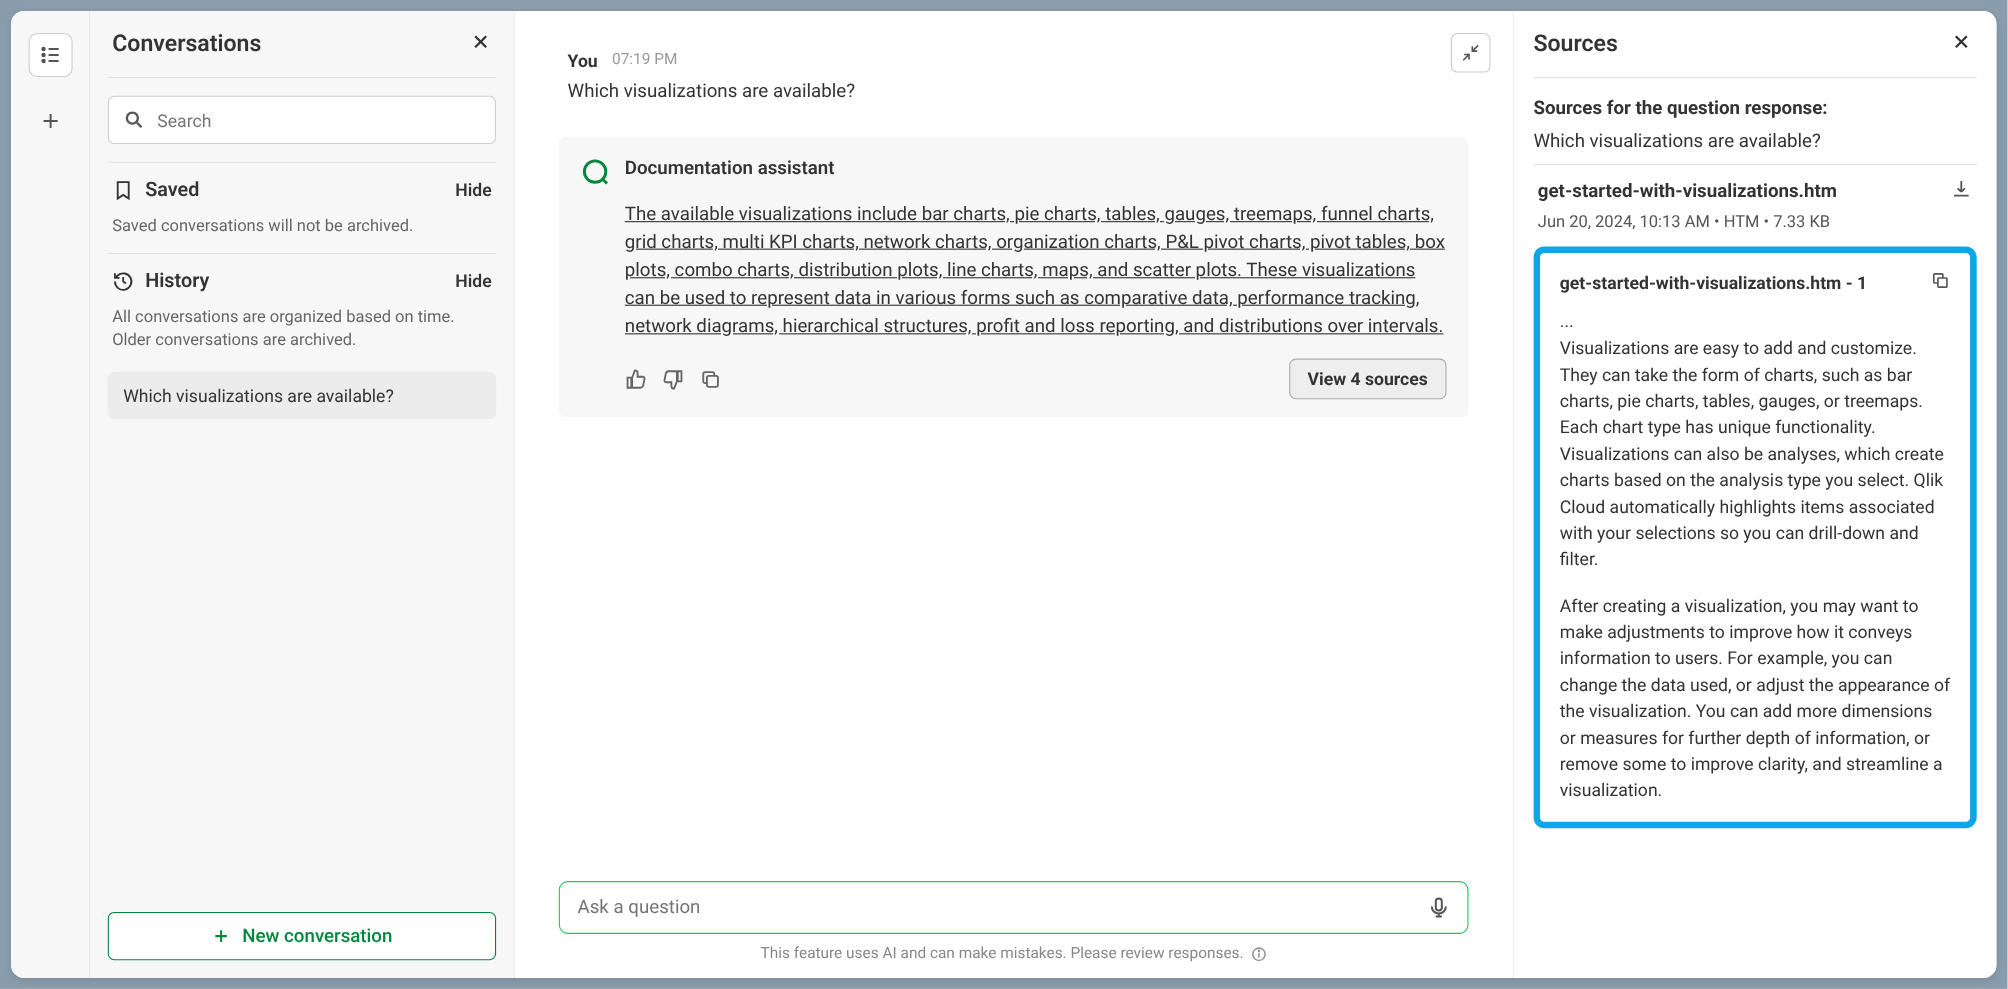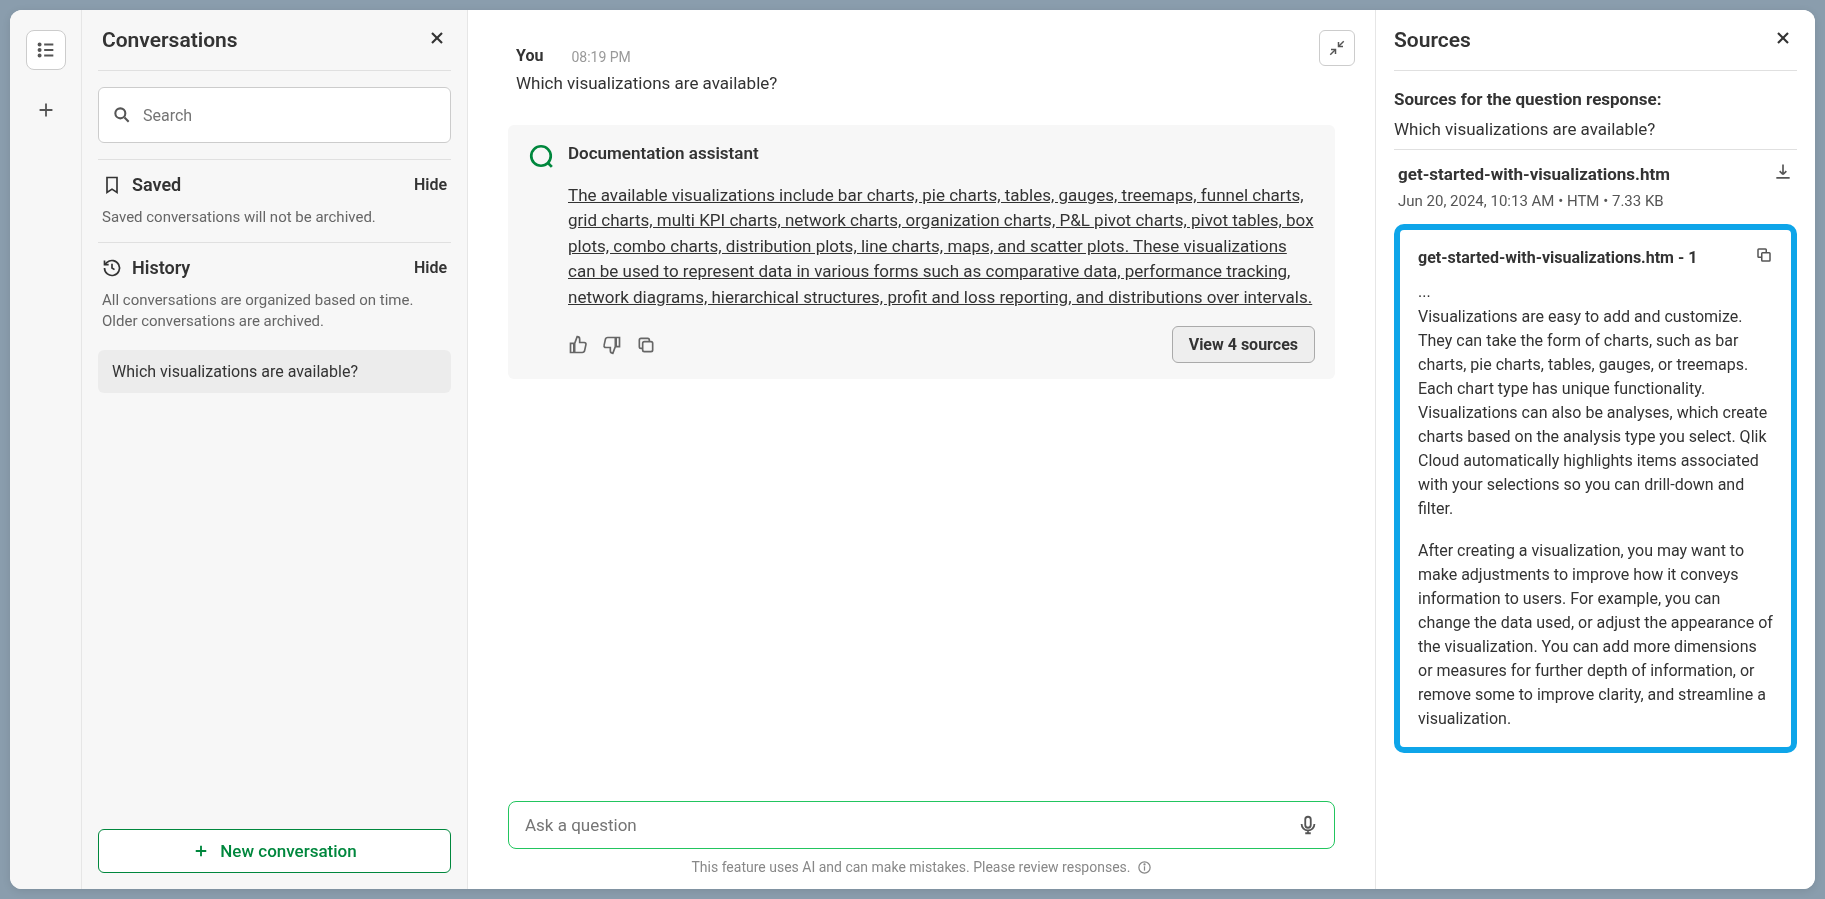--- a/index.html
+++ b/index.html
@@ -11,41 +11,41 @@
 .rail-btn.active { background: #fff; border: 1px solid #ccc; }
 .rail-btn svg { width: 22px; height: 22px; }
 
 .sidebar { width: 386px; background: #f7f7f7; border-right: 1px solid #e6e6e6; display: flex; flex-direction: column; padding: 18px 16px 16px; }
 .sidebar-head { display: flex; align-items: center; justify-content: space-between; margin-bottom: 18px; padding: 0 4px; }
 .sidebar-title { font-size: 21px; font-weight: 600; color: #333; }
 .close-x { cursor: pointer; color: #333; }
 .close-x svg { width: 20px; height: 20px; }
 .sidebar hr { border: none; border-top: 1px solid #e0e0e0; margin: 0; }
 .search-wrap { margin: 16px 0; }
-.search-input { width: 100%; height: 56px; border: 1px solid #ccc; border-radius: 6px; padding: 0 14px 0 44px; font-size: 16px; color: #333; background: #fff; }
+.search-input { width: 100%; height: 44px; border: 1px solid #ccc; border-radius: 6px; padding: 0 14px 0 44px; font-size: 16px; color: #333; background: #fff; }
 .search-wrap { position: relative; }
 .search-wrap svg { position: absolute; left: 14px; top: 50%; transform: translateY(-50%); width: 20px; height: 20px; color: #555; }
 .section-head { display: flex; align-items: center; justify-content: space-between; padding: 14px 4px 8px; }
 .section-head-left { display: flex; align-items: center; gap: 10px; }
 .section-head-left svg { width: 20px; height: 20px; color: #333; }
 .section-label { font-size: 18px; font-weight: 600; color: #333; }
 .hide-link { font-size: 16px; font-weight: 600; color: #333; cursor: pointer; }
 .section-desc { font-size: 15px; color: #666; padding: 4px 4px 14px; line-height: 1.4; }
 .history-item { background: #ececec; border-radius: 6px; padding: 12px 14px; font-size: 16px; color: #333; cursor: pointer; margin-top: 4px; }
 .sidebar-spacer { flex: 1; }
 .new-conv-btn { border: 1.5px solid #00873d; color: #00873d; background: #fff; border-radius: 6px; height: 44px; display: flex; align-items: center; justify-content: center; gap: 10px; font-size: 17px; font-weight: 500; cursor: pointer; }
 .new-conv-btn svg { width: 18px; height: 18px; }
 
 .center { flex: 1; background: #fff; display: flex; flex-direction: column; position: relative; }
 .collapse-btn { position: absolute; top: 20px; right: 20px; width: 36px; height: 36px; border: 1px solid #ccc; border-radius: 6px; background: #fff; display: flex; align-items: center; justify-content: center; cursor: pointer; }
 .collapse-btn svg { width: 18px; height: 18px; color: #555; }
 .chat-scroll { flex: 1; overflow-y: auto; padding: 36px 40px 20px; }
 .msg { margin-bottom: 10px; }
 .msg-user { padding: 0 8px 18px; }
-.msg-head { display: flex; align-items: flex-end; gap: 28px; margin-bottom: 6px; }
+.msg-head { display: flex; align-items: flex-start; gap: 13px; margin-bottom: 6px; }
 .msg-author { font-weight: 700; font-size: 16px; color: #333; }
 .msg-time { font-size: 14px; color: #999; }
 .msg-text { font-size: 17px; color: #333; line-height: 1.5; }
 
 .msg-bot { background: #f7f7f7; border-radius: 6px; padding: 18px 20px 16px; display: flex; gap: 14px; }
 .bot-avatar { width: 26px; height: 26px; flex-shrink: 0; }
 .bot-avatar svg { width: 26px; height: 26px; }
 .bot-body { flex: 1; }
 .bot-title { font-size: 17px; font-weight: 600; color: #333; margin-bottom: 20px; }
 .bot-text { font-size: 17px; color: #333; line-height: 1.5; margin-bottom: 16px; text-decoration: underline; }
@@ -171,21 +171,21 @@
           <polyline points="14 4 14 10 20 10"></polyline>
           <line x1="14" y1="10" x2="21" y2="3"></line>
           <polyline points="10 20 10 14 4 14"></polyline>
           <line x1="10" y1="14" x2="3" y2="21"></line>
         </svg>
     </div>
     <div class="chat-scroll">
       <div class="msg msg-user">
         <div class="msg-head">
           <span class="msg-author">You</span>
-          <span class="msg-time">08:19 PM</span>
+          <span class="msg-time">07:19 PM</span>
         </div>
         <div class="msg-text">Which visualizations are available?</div>
       </div>
       <div class="msg-bot">
         <div class="bot-avatar">
           <svg viewBox="0 0 24 24" fill="none" stroke="#00873d" stroke-width="2.5">
               <circle cx="12" cy="12" r="9"></circle>
               <line x1="18" y1="18" x2="22" y2="22"></line>
             </svg>
         </div>

